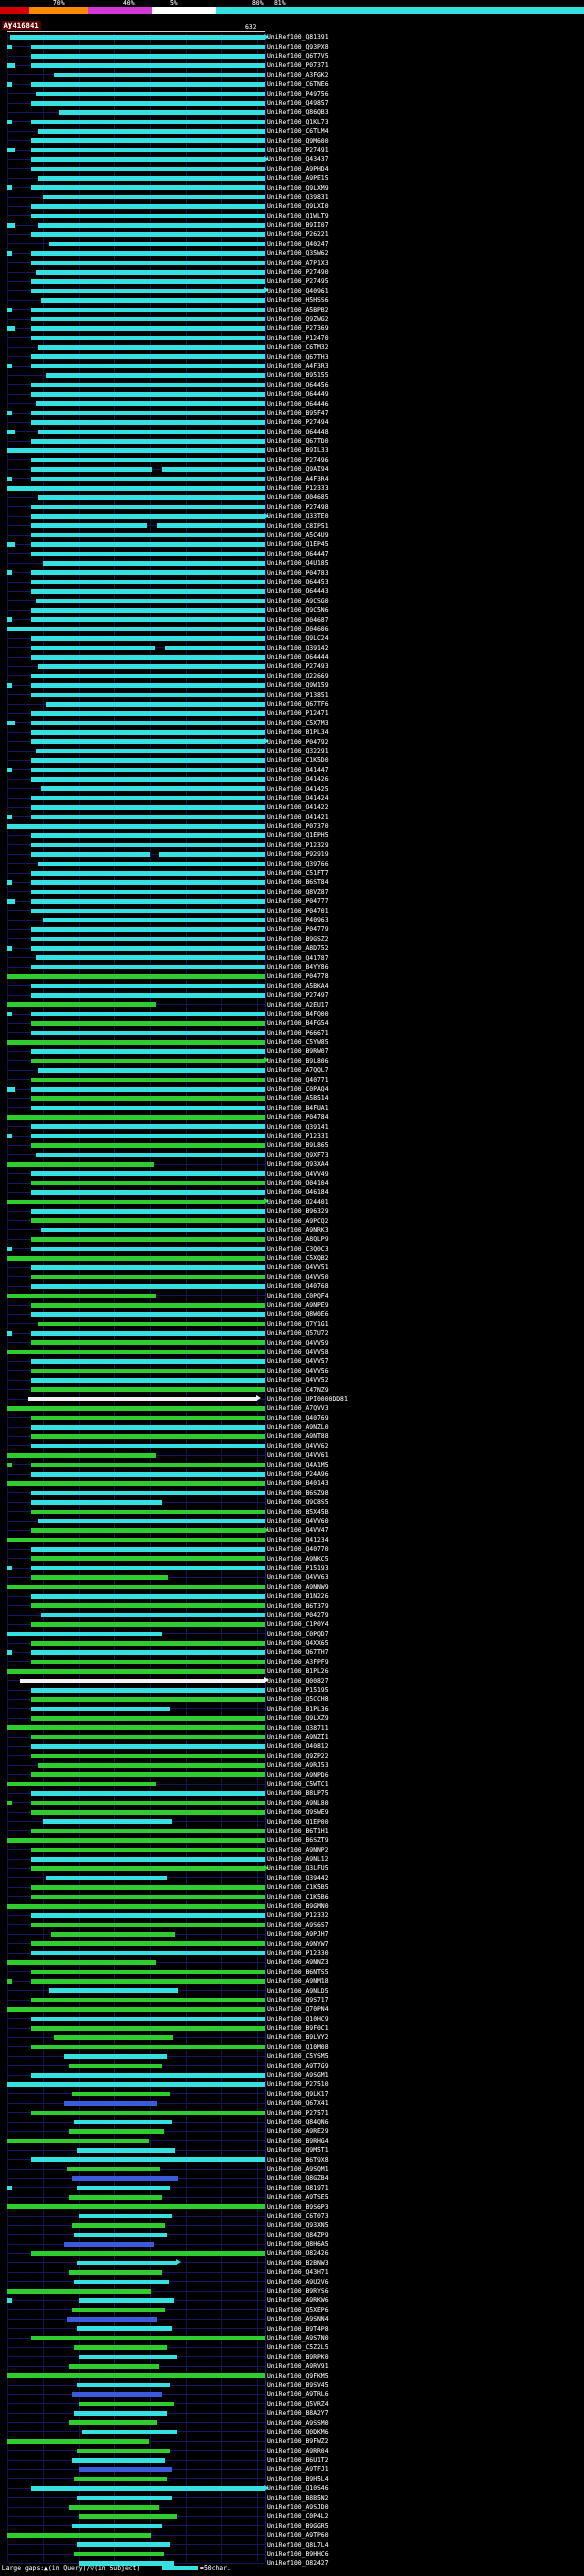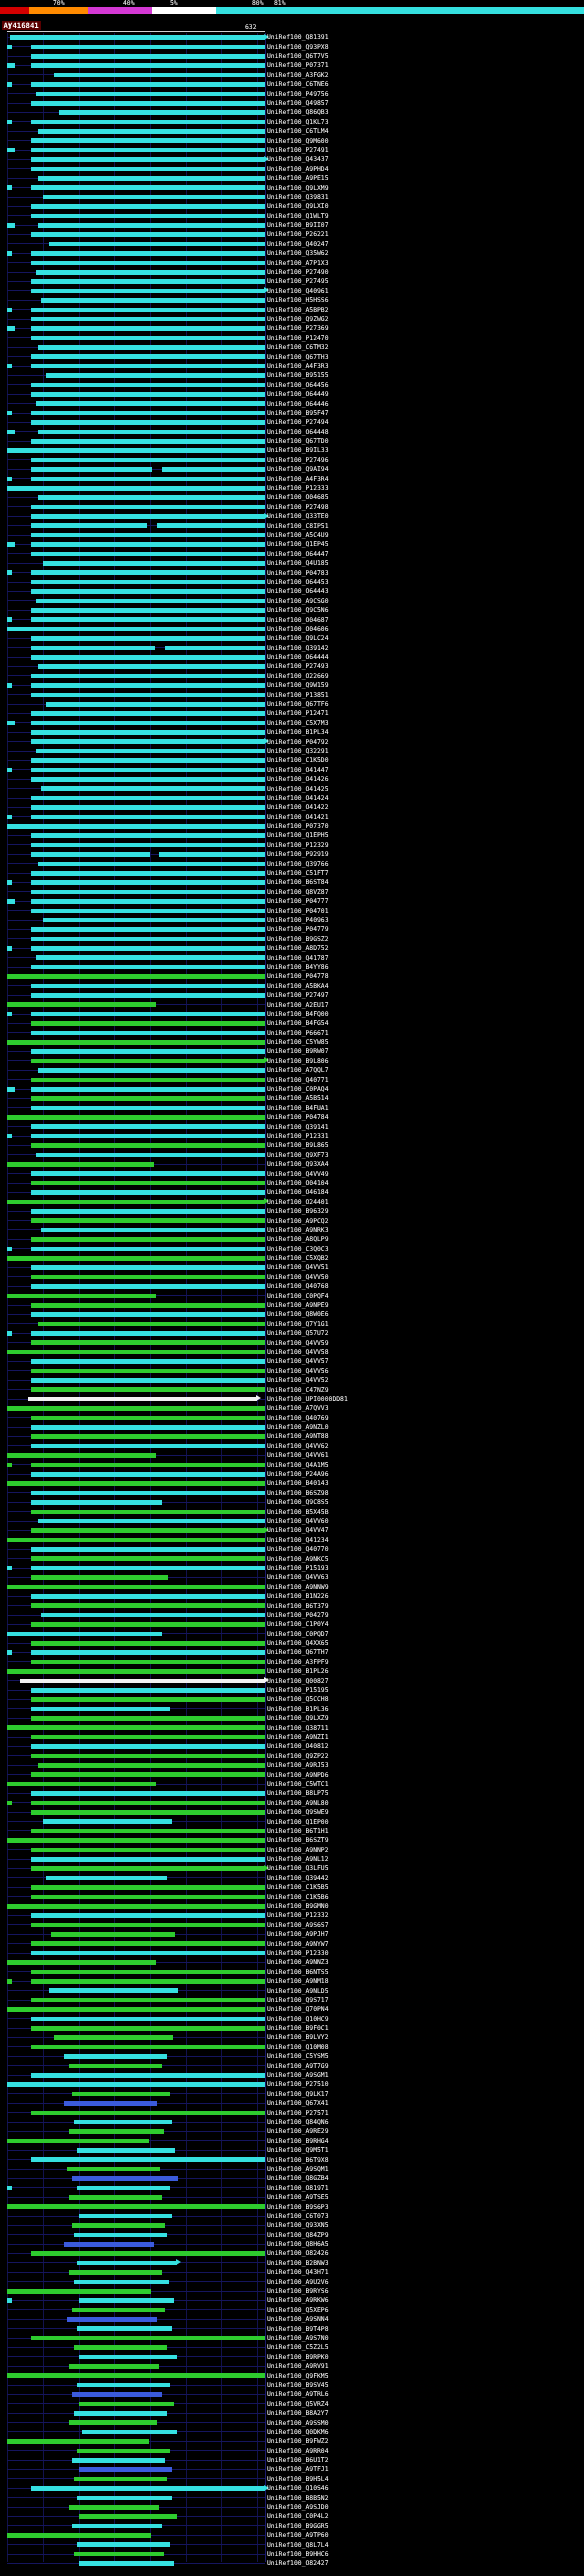--- a/index.html
+++ b/index.html
@@ -1465,15 +1465,22 @@
         <div class="bar" style="left: 74px; width: 90px; background: rgb(46, 204, 46);"></div>
         <div class="hit-label">UniRef100_B9HHC6</div>
       </div>
       <div class="hit-row">
         <div class="track"></div>
         <div class="bar" style="left: 79px; width: 95px; background: rgb(53, 224, 224);"></div>
         <div class="hit-label">UniRef100_O82427</div>
       </div>
     </div>
 
+  <div class="footer">
+    <span>Large gaps:▲(in Query)/▽(in Subject)</span>
+    <span class="scale">
+        <span class="swatch" style="background: rgb(53, 224, 224);"></span>
+        <span>=50char.</span>
+      </span>
+  </div>
 
 </div>
 
 
 </body></html>

